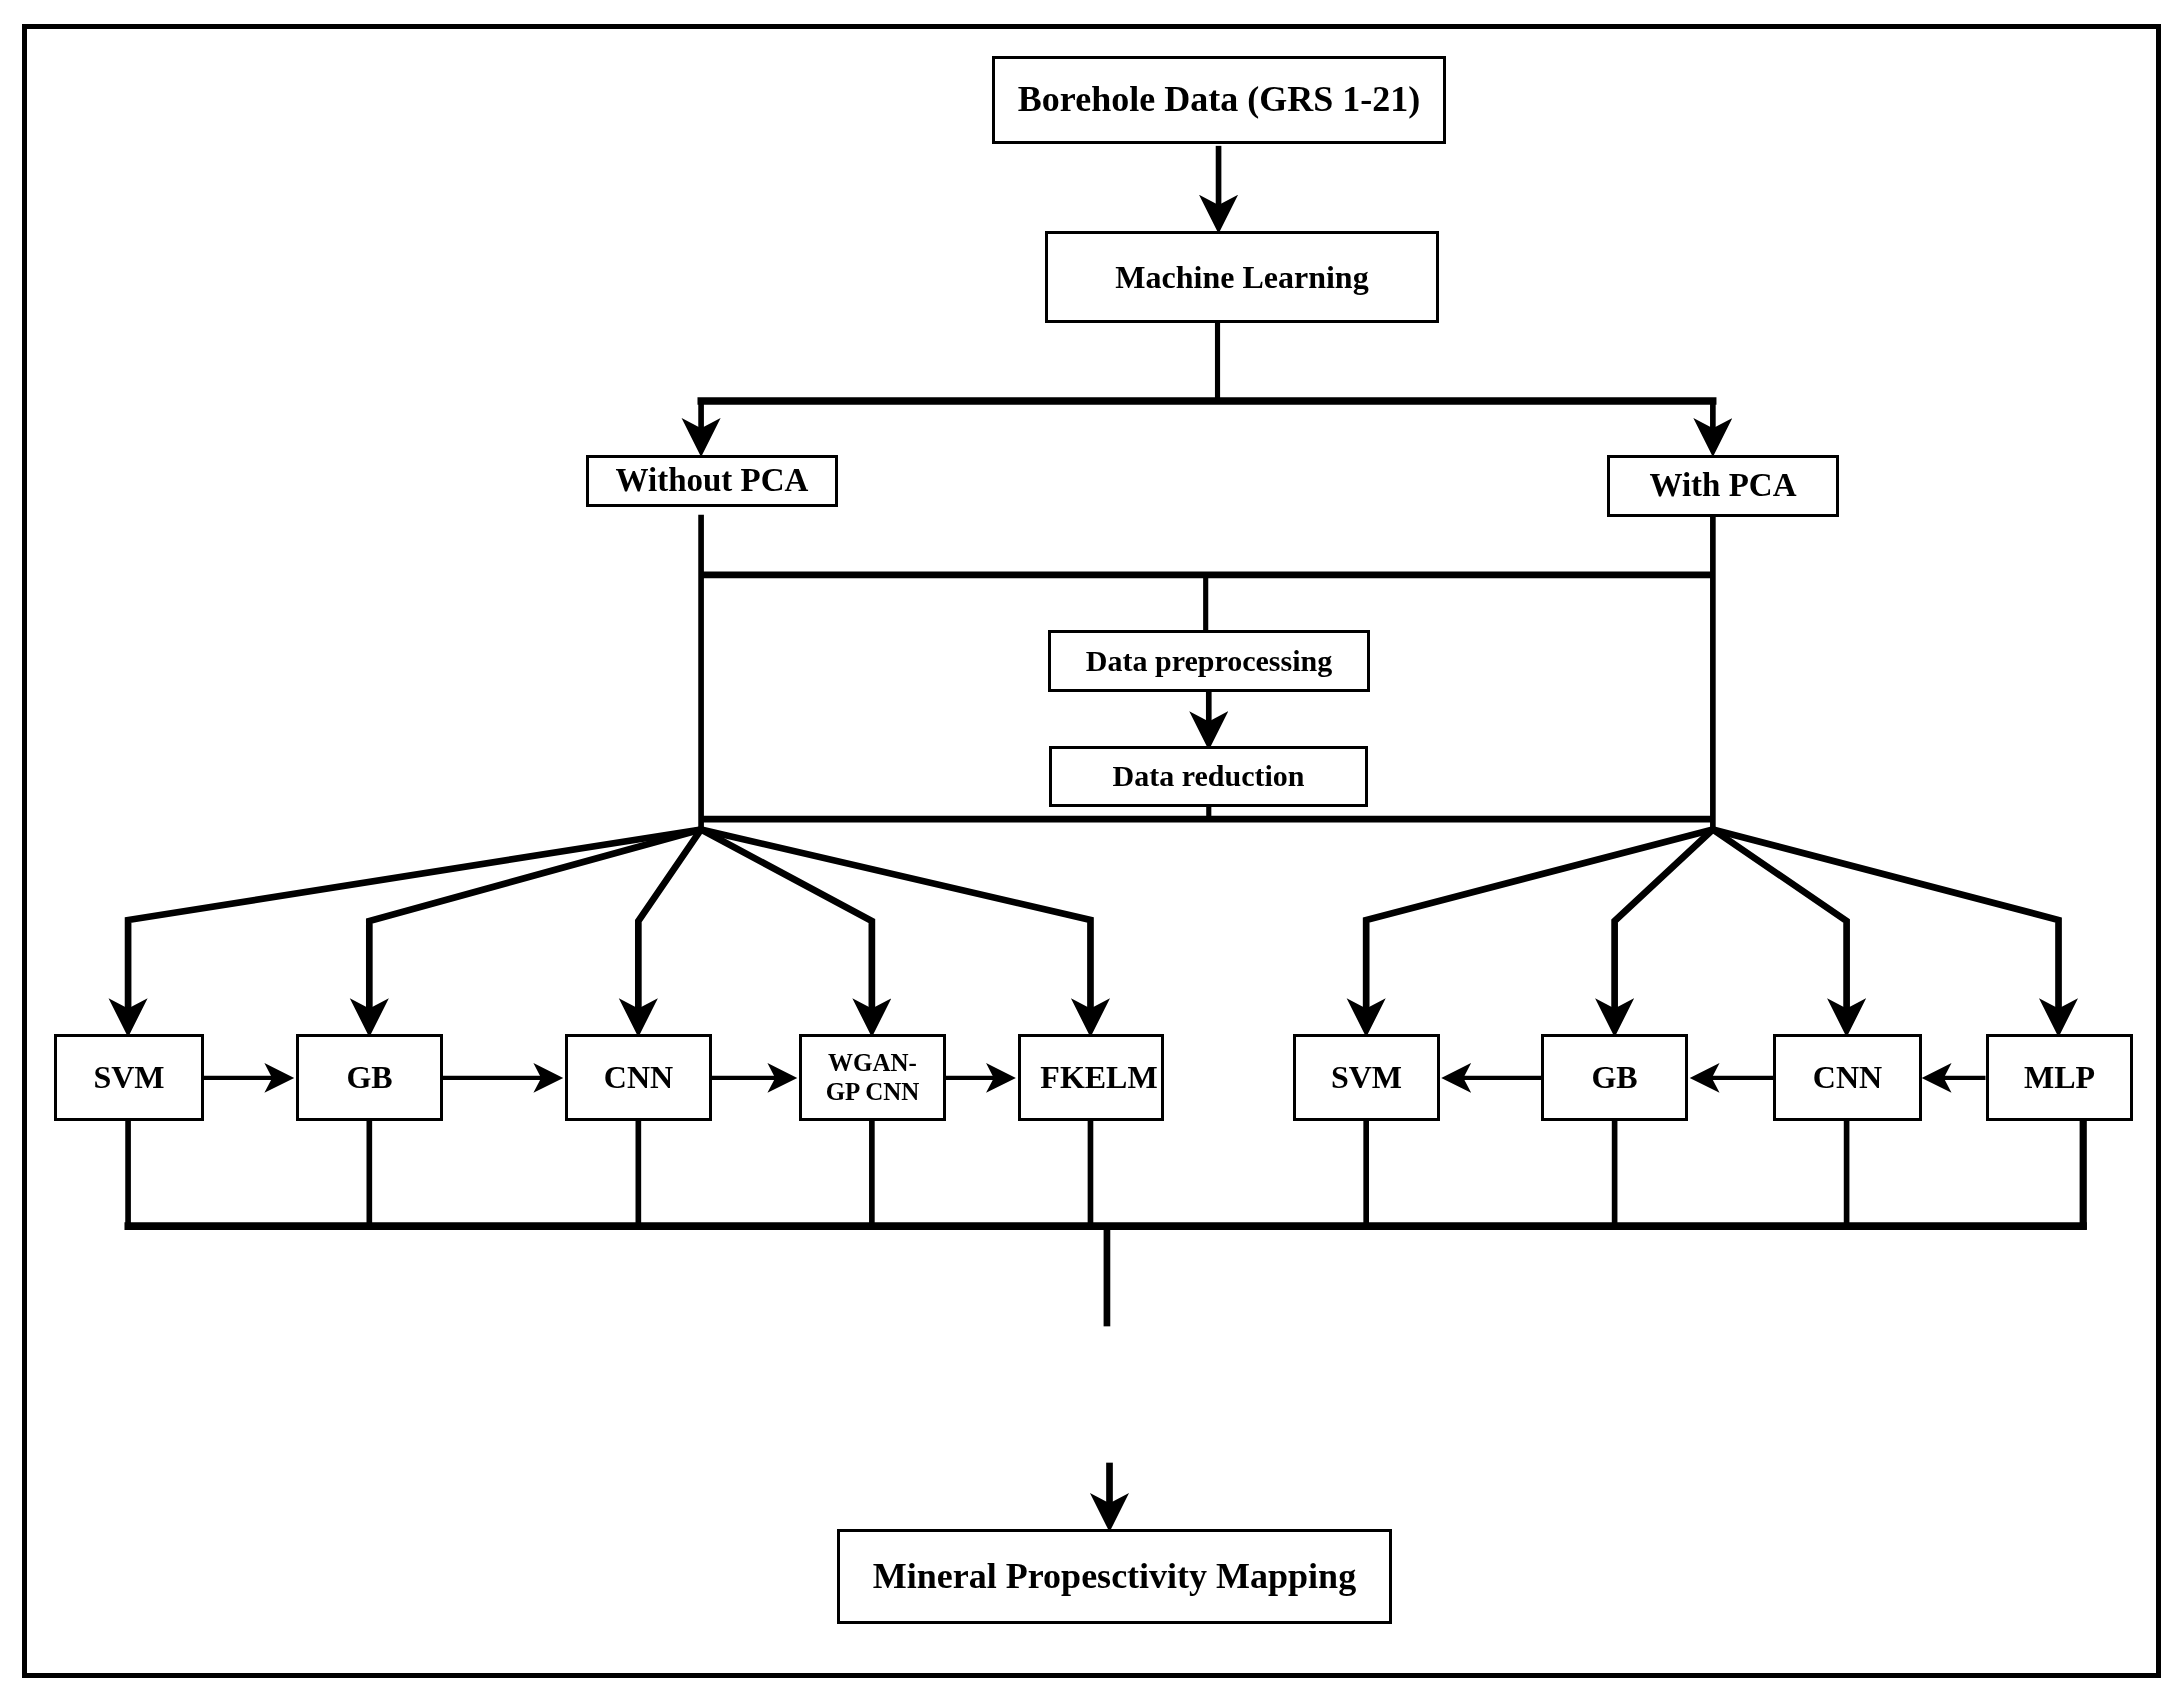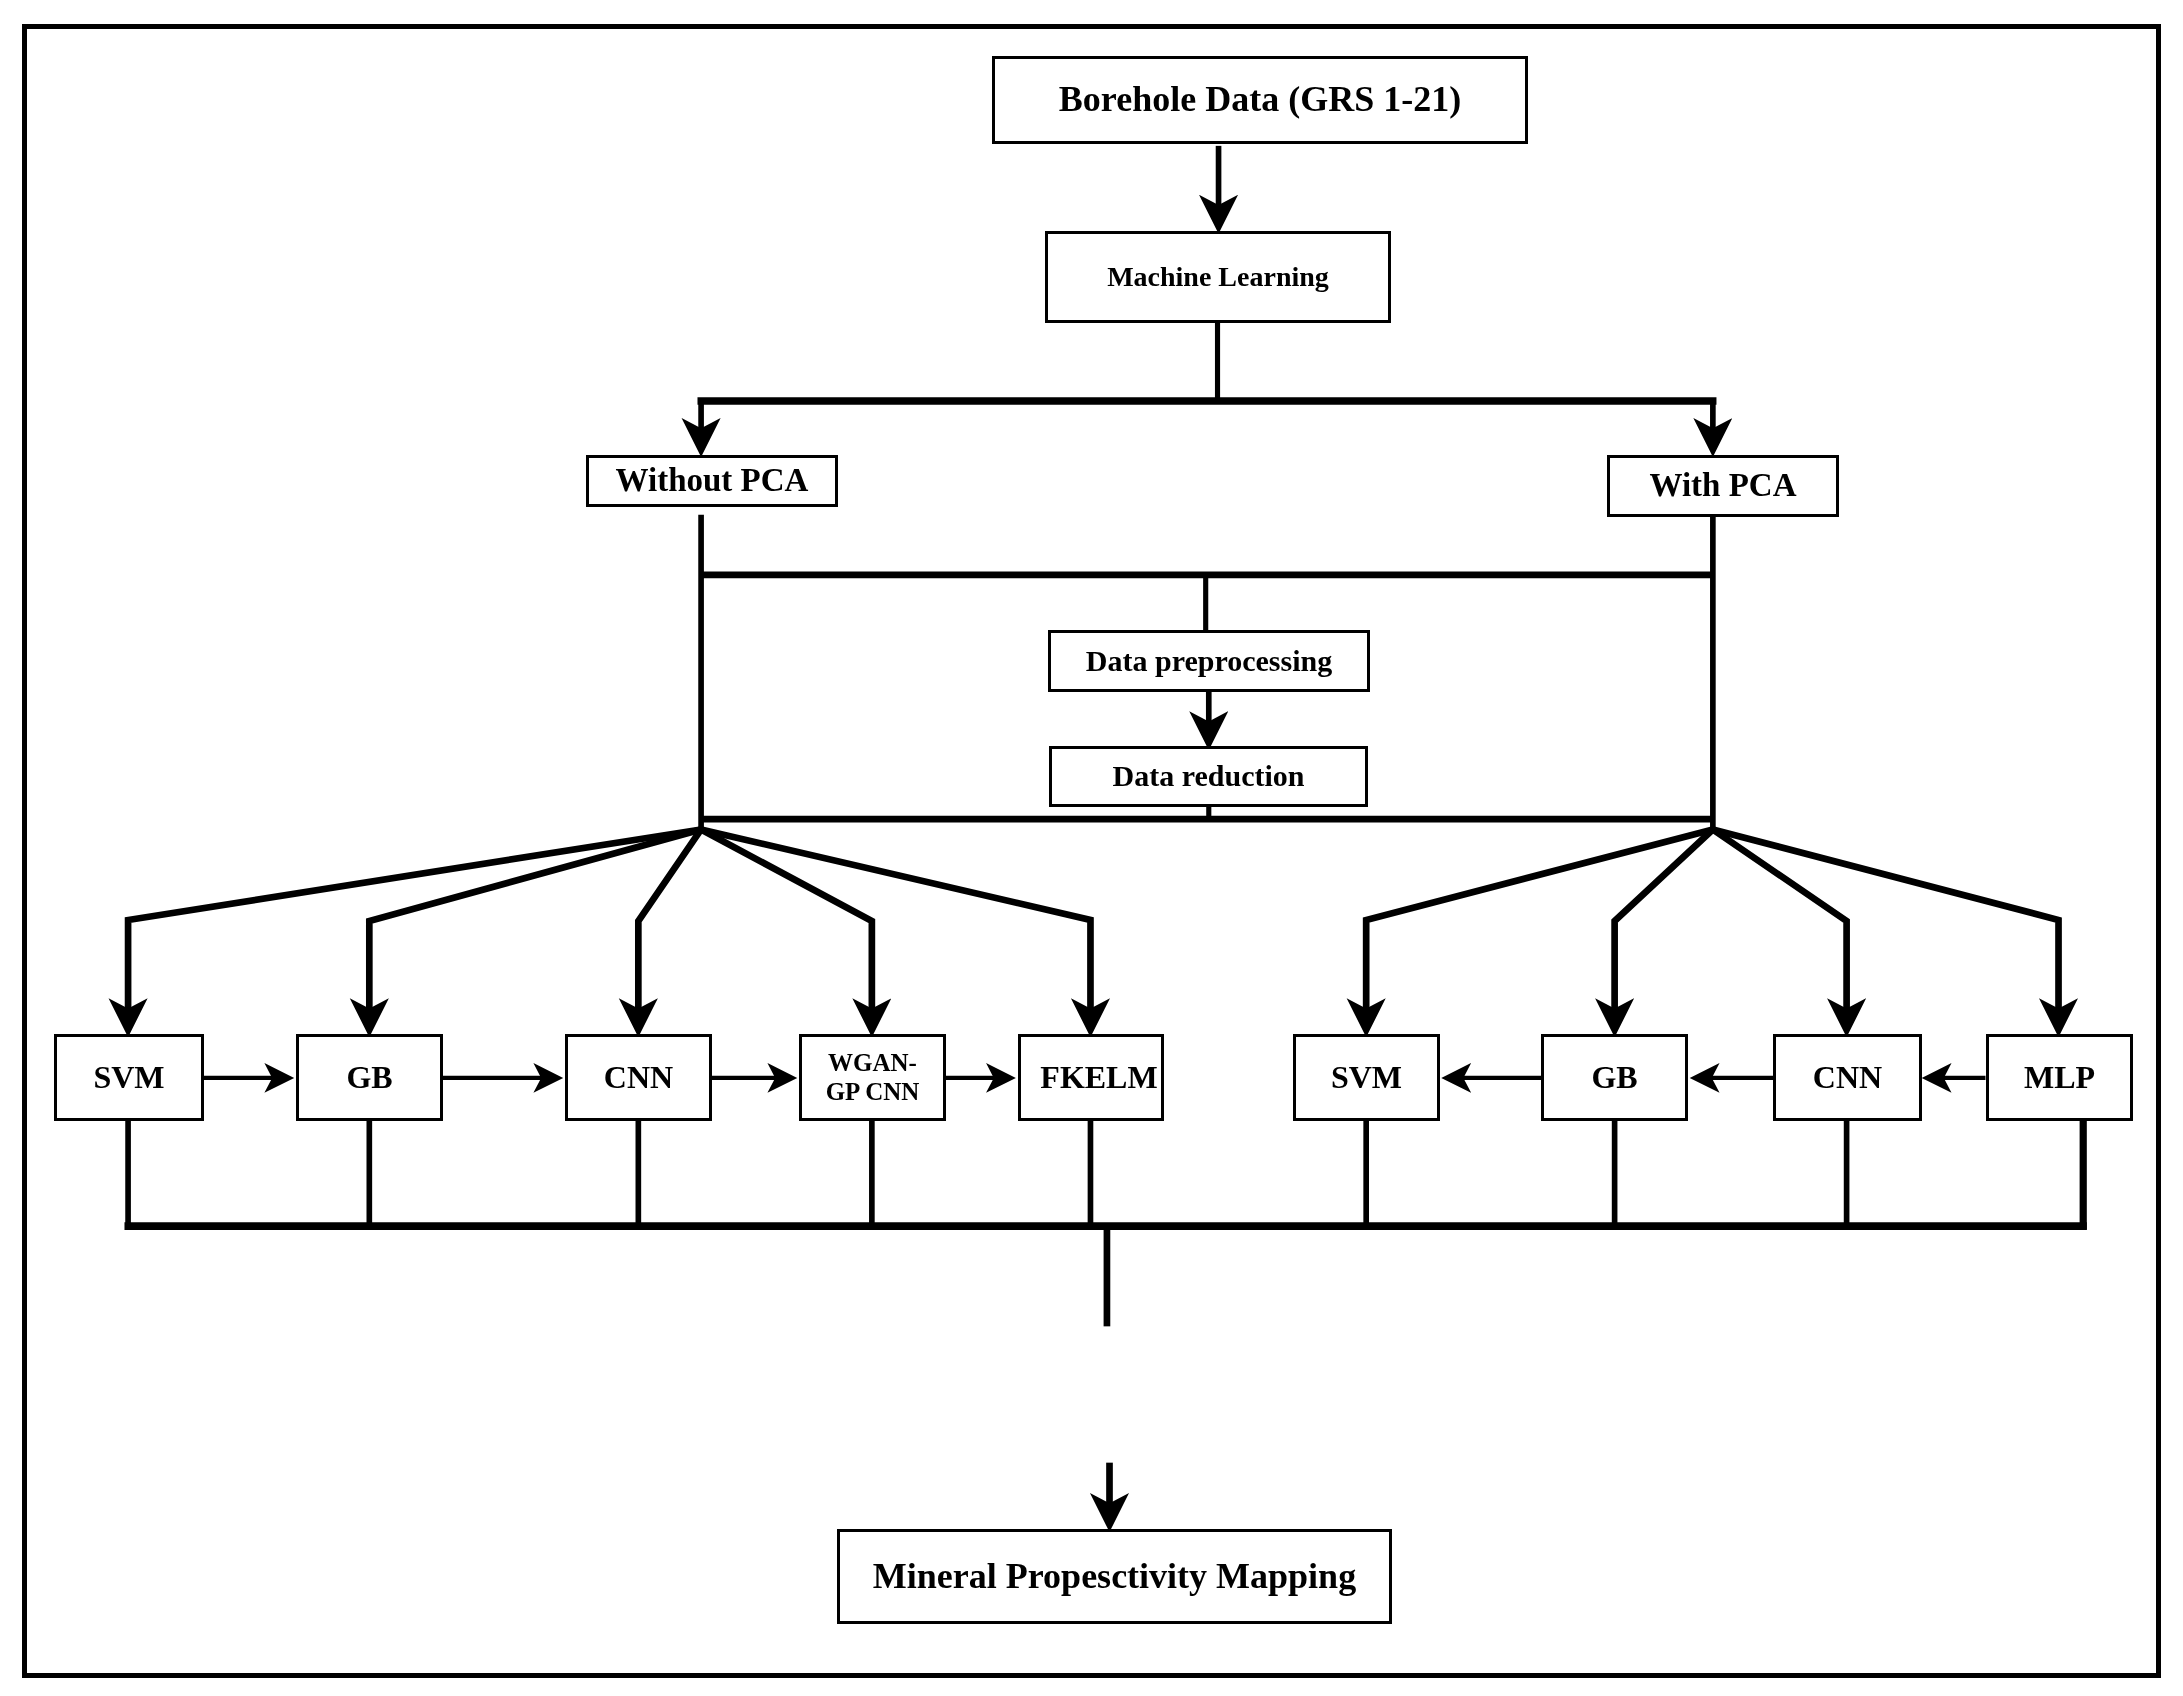--- a/index.html
+++ b/index.html
@@ -112,23 +112,23 @@
     <line x1="3590" y1="2178" x2="3590" y2="2390" stroke="#000" stroke-width="11"></line>
     <line x1="4050" y1="2175" x2="4050" y2="2390" stroke="#000" stroke-width="14"></line>
 
     <line x1="242" y1="2383" x2="4057" y2="2383" stroke="#000" stroke-width="15"></line>
 
     <line x1="2152" y1="2383" x2="2152" y2="2578" stroke="#000" stroke-width="13"></line>
 
     <line x1="2157" y1="2843" x2="2157" y2="2962" stroke="#000" stroke-width="13" marker-end="url(#ah)"></line>
   </svg>
 
-  <div class="node" style="left:992px; top:56px; width:536px; height:88px; font-size:36px;">Borehole Data (GRS 1-21)</div>
+  <div class="node" style="left:992px; top:56px; width:454px; height:88px; font-size:36px;">Borehole Data (GRS 1-21)</div>
 
-  <div class="node" style="left:1045px; top:231px; width:346px; height:92px; font-size:28px;">Machine Learning</div>
+  <div class="node" style="left:1045px; top:231px; width:394px; height:92px; font-size:32px;">Machine Learning</div>
 
   <div class="node" style="left:586px; top:455px; width:252px; height:52px; font-size:33px;">Without PCA</div>
 
   <div class="node" style="left:1607px; top:455px; width:232px; height:62px; font-size:33px;">With PCA</div>
 
   <div class="node" style="left:1048px; top:630px; width:322px; height:62px; font-size:30px;">Data preprocessing</div>
 
   <div class="node" style="left:1049px; top:746px; width:319px; height:61px; font-size:30px;">Data reduction</div>
 
   <div class="node" style="left:54px; top:1034px; width:150px; height:87px; font-size:32px;">SVM</div>

